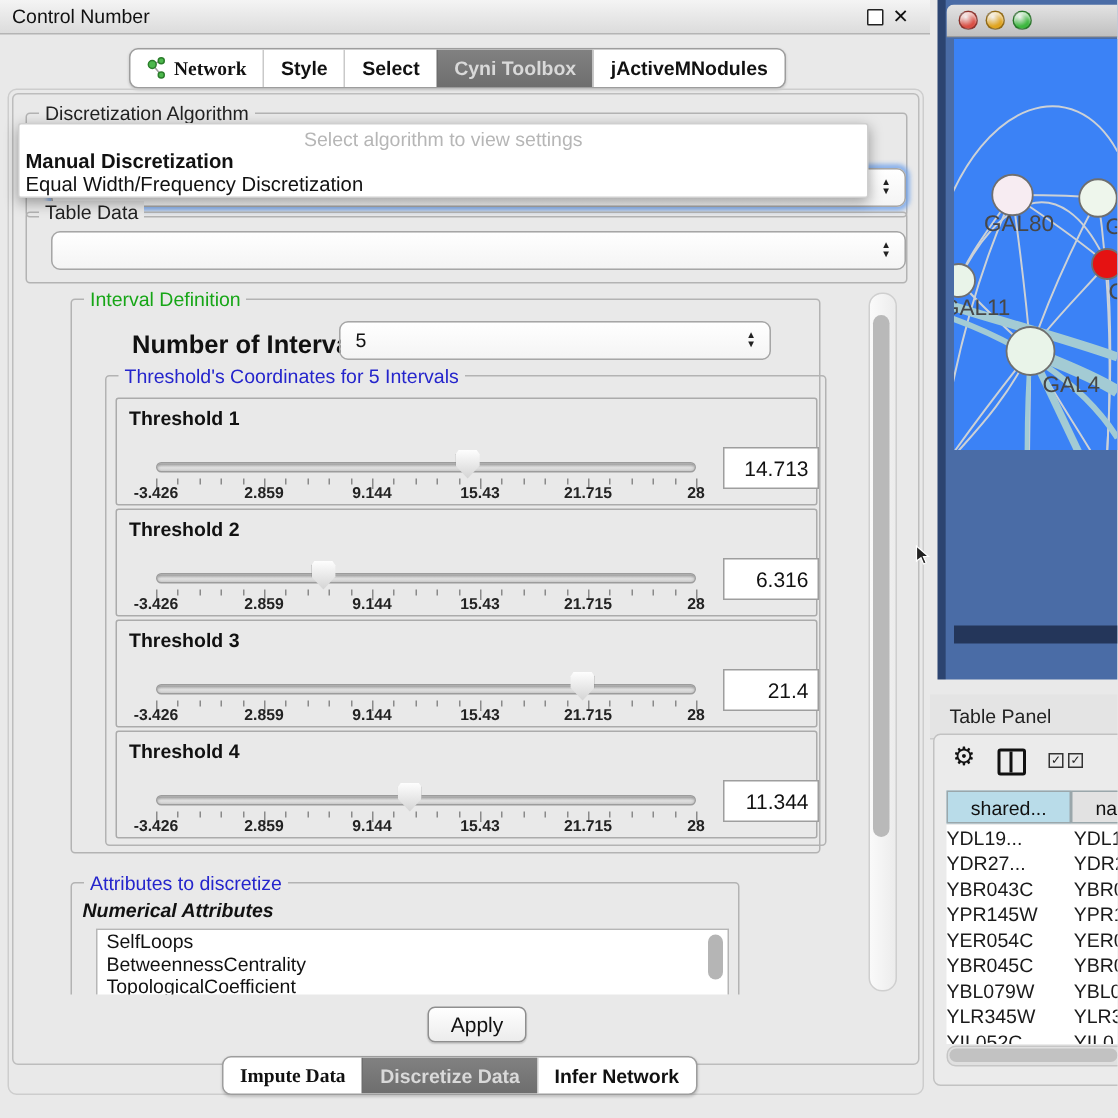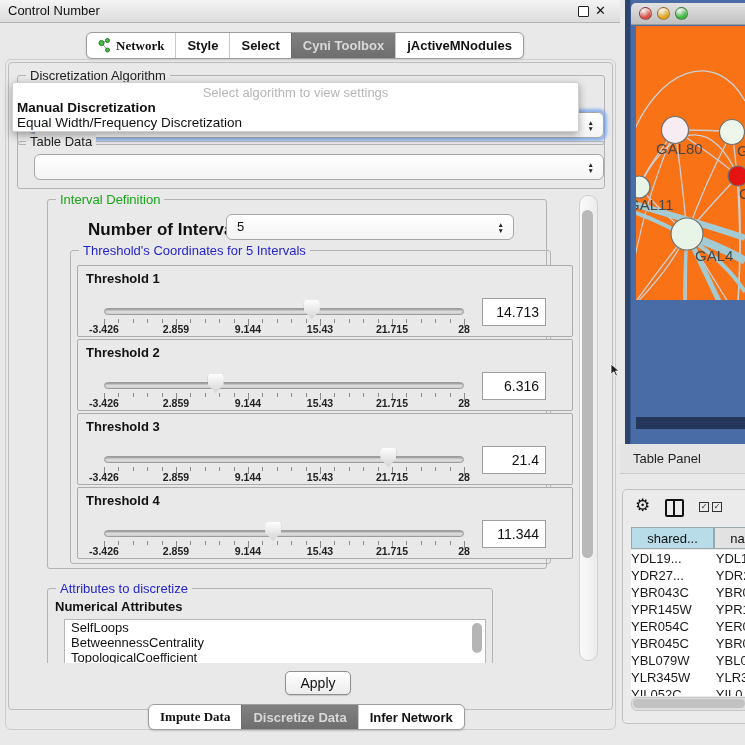--- a/index.html
+++ b/index.html
@@ -29,21 +29,21 @@
   .gtitle{position:absolute;top:-8px;left:8px;background:#e9e9e9;padding:0 4px;font-size:13px;white-space:nowrap;}
   .gt-black{color:#222;} .gt-green{color:#17a617;} .gt-blue{color:#2525cc;}
   
   .combo{position:absolute;background:linear-gradient(#ffffff,#f4f4f4);border:1px solid #a6a6a6;border-radius:6px;
          font-size:13px;}
   .combo .val{position:absolute;left:10px;top:0;line-height:24px;color:#111;white-space:nowrap;}
   .arrows{position:absolute;right:9px;top:50%;transform:translateY(-50%);display:flex;flex-direction:column;
           font-size:6.5px;line-height:5.5px;color:#222;}
   .focusring{box-shadow:0 0 3px 2.5px rgba(110,160,235,.75);}
   
-  .tpanel{position:absolute;left:6px;width:466px;height:70px;border:1px solid #ababab;border-radius:2px;background:#e9e9e9;padding-left:28px;}
+  .tpanel{position:absolute;left:6px;width:466px;height:70px;border:1px solid #ababab;border-radius:2px;background:#e9e9e9;}
   .tpanel .tlabel{position:absolute;left:8px;top:5px;font-size:13px;font-weight:bold;color:#111;}
   .track{position:absolute;left:26px;top:42px;width:360px;height:7px;border:1px solid #9c9c9c;border-radius:4px;
          background:linear-gradient(#bdbdbd,#e0e0e0 55%,#cfcfcf);box-shadow:inset 0 1px 2px rgba(0,0,0,.22);box-sizing:border-box;}
   .thumb{position:absolute;top:34px;width:16px;height:19px;background:linear-gradient(#fefefe,#d4d4d4);
          clip-path:polygon(12% 0,88% 0,100% 15%,100% 55%,50% 100%,0 55%,0 15%);filter:drop-shadow(0 0 1px #777);}
   .tick{position:absolute;width:1px;background:#8a8a8a;}
   .ticklabel{position:absolute;width:60px;text-align:center;font-size:10.5px;font-weight:bold;color:#222;}
   .vbox{position:absolute;left:404px;top:32px;width:56px;height:26px;background:#fff;border:1px solid #9e9e9e;
         font-size:14px;text-align:right;line-height:26px;padding-right:6px;box-sizing:content-box;color:#111;}
   
@@ -59,24 +59,24 @@
   .popup{left:12px;top:82px;width:565px;height:48px;background:#fff;border:1px solid #cfcfcf;border-radius:2px;
          box-shadow:0 3px 9px rgba(0,0,0,.35);z-index:50;}
   .popup .hint{position:absolute;left:0;top:2px;width:100%;text-align:center;font-size:13px;color:#b6b6b6;}
   .popup .opt{position:absolute;left:4px;font-size:13.5px;color:#111;white-space:nowrap;}
   
   .netwin{left:625px;top:0;width:120px;height:453px;background:linear-gradient(to right,#2c4470 0px,#2c4470 5px,#4a6ca6 6px);}
   .nettb{left:631px;top:3px;width:114px;height:22px;background:linear-gradient(#e3e3e3,#c0c0c0);border-radius:5px 0 0 0;
          border-bottom:1px solid #9b9b9b;display:flex;align-items:center;gap:5px;padding-left:8px;box-sizing:border-box;}
   .light{width:13px;height:13px;border-radius:50%;border:1px solid rgba(0,0,0,.35);box-sizing:border-box;
          box-shadow:inset 0 2px 2px rgba(255,255,255,.6);}
-  .netcanvas{left:636px;top:26px;width:109px;height:274px;background:#f97316;overflow:hidden;}
+  .netcanvas{left:636px;top:26px;width:109px;height:274px;background:#3b82f6;overflow:hidden;}
   .netshade{left:636px;top:417px;width:109px;height:12px;background:#24365a;}
   
-  .tph{left:620px;top:444px;width:125px;height:29px;background:#e4e4e4;border-bottom:1px solid #cbcbcb;}
+  .tph{left:620px;top:463px;width:125px;height:29px;background:#e4e4e4;border-bottom:1px solid #cbcbcb;}
   .tph .t{position:absolute;left:13px;top:0;line-height:29px;font-size:13px;color:#222;}
   .tpc{left:622px;top:489px;width:132px;height:233px;border:1px solid #c2c2c2;border-radius:5px;background:#ebebeb;}
   .gear{position:absolute;left:12px;top:5px;font-size:17px;color:#111;font-family:"DejaVu Sans",sans-serif;}
   .splitic{position:absolute;left:42px;top:9px;width:15px;height:14px;border:2px solid #111;border-radius:2px;}
   .splitic i{position:absolute;left:6px;top:0;width:2px;height:14px;background:#111;}
   .chk{position:absolute;top:12px;width:8px;height:8px;border:1.4px solid #333;font-size:8px;line-height:8px;text-align:center;color:#222;}
   .thead{position:absolute;top:37px;height:22px;font-size:13px;}
   .thcell{position:absolute;top:0;height:22px;line-height:22px;text-align:center;border:1px solid #9aa7ab;box-sizing:border-box;color:#111;}
   .trows{position:absolute;left:8px;top:60px;width:130px;height:146px;overflow:hidden;background:#fff;}
   .trow{display:flex;height:17px;}
@@ -308,21 +308,21 @@
               <div class="ticklabel" style="left: 356px; top: 57px;">28</div>
               <div class="thumb" style="left: 187.197px;"></div>
               <div class="vbox">11.344</div>
             </div>
           </div>
       </div>
     </div>
 
     <div class="group" style="left:26px;top:395px;width:444px;height:80px;">
       <span class="gtitle gt-blue">Attributes to discretize</span>
-      <span class="abs" style="left:7px;top:10px;font-size:13px;font-weight:bold;color:#111;">Numerical Attributes</span>
+      <span class="abs" style="left:7px;top:10px;font-size:13px;font-weight:bold;color:#111;font-style:italic;">Numerical Attributes</span>
       <div class="attrlist">
         <div class="sb-thumb" style="right:3px;top:3px;width:10px;height:30px;background:#b5b5b5;"></div>
       <div class="li">SelfLoops</div>
           <div class="li">BetweennessCentrality</div>
           <div class="li">TopologicalCoefficient</div>
         </div>
     </div>
 
     <div class="vsb">
       <div class="sb-thumb" style="left:2px;top:14px;width:11px;height:348px;"></div>

